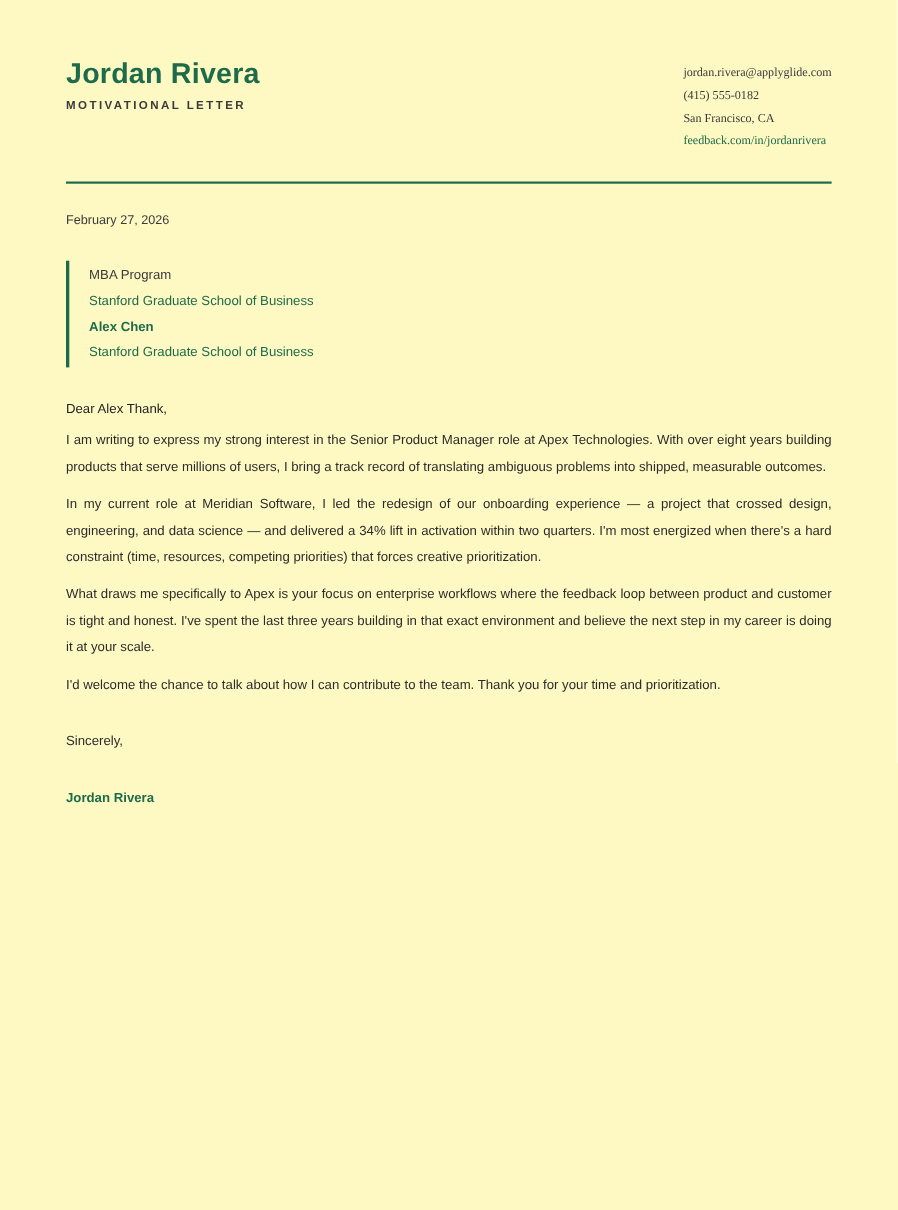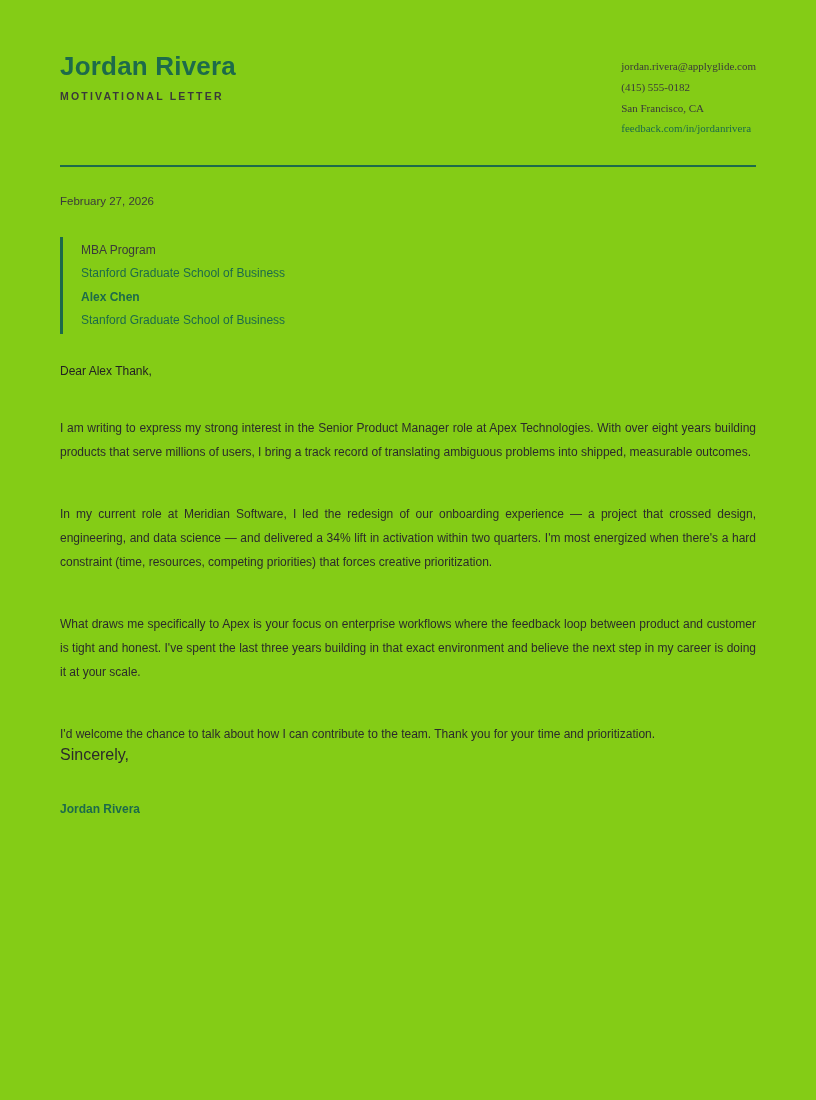--- a/index.html
+++ b/index.html
@@ -14,21 +14,21 @@
     color: #222222;
     -webkit-font-smoothing: antialiased;
   }
 
   .page {
     width: 816px;
     height: 1100px;
     box-sizing: border-box;
     padding: 40px 60px 4px 60px;
     position: relative;
-    background: #84cc16;
+    background: #fef9c3;
   }
 
   
   .header {
     display: flex;
     justify-content: space-between;
     align-items: flex-start;
     padding-top: 8px;
   }
   .header-left {
@@ -94,28 +94,29 @@
     font-weight: bold;
   }
 
   
   .salutation {
     margin-top: 30px;
     font-size: 12px;
     color: #222222;
   }
   .para {
-    margin-top: 38px;
+    margin-top: 10px;
     font-size: 12px;
     line-height: 24px;
     color: #2b2b2b;
     text-align: justify;
   }
   .closing {
-    font-size: 16px;
+    margin-top: 32px;
+    font-size: 12px;
     color: #2b2b2b;
   }
   .signature {
     margin-top: 38px;
     font-size: 12px;
     font-weight: bold;
     color: #1d6b4a;
   }
 </style>
 </head>

